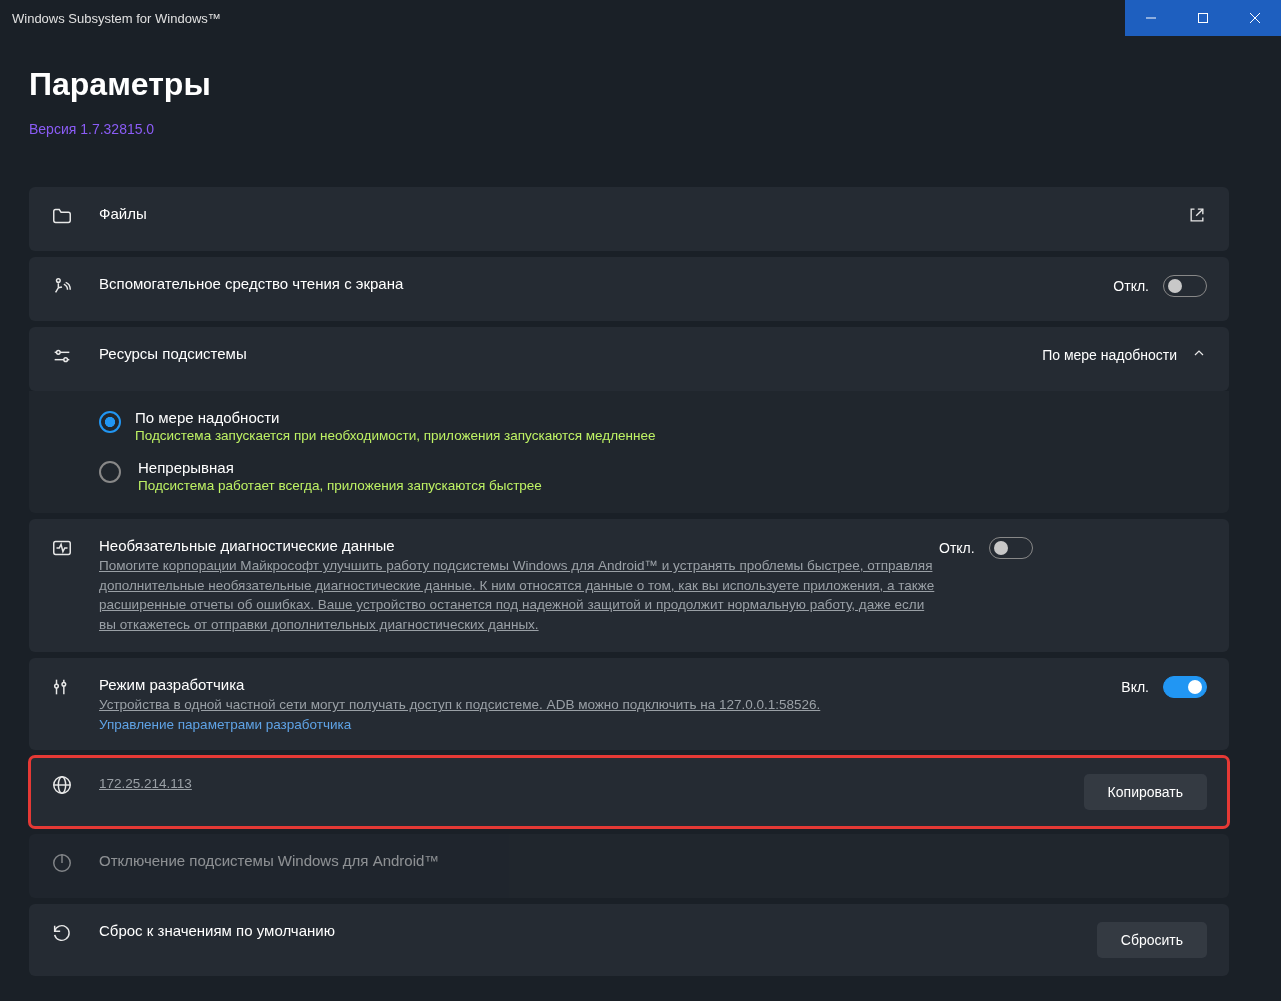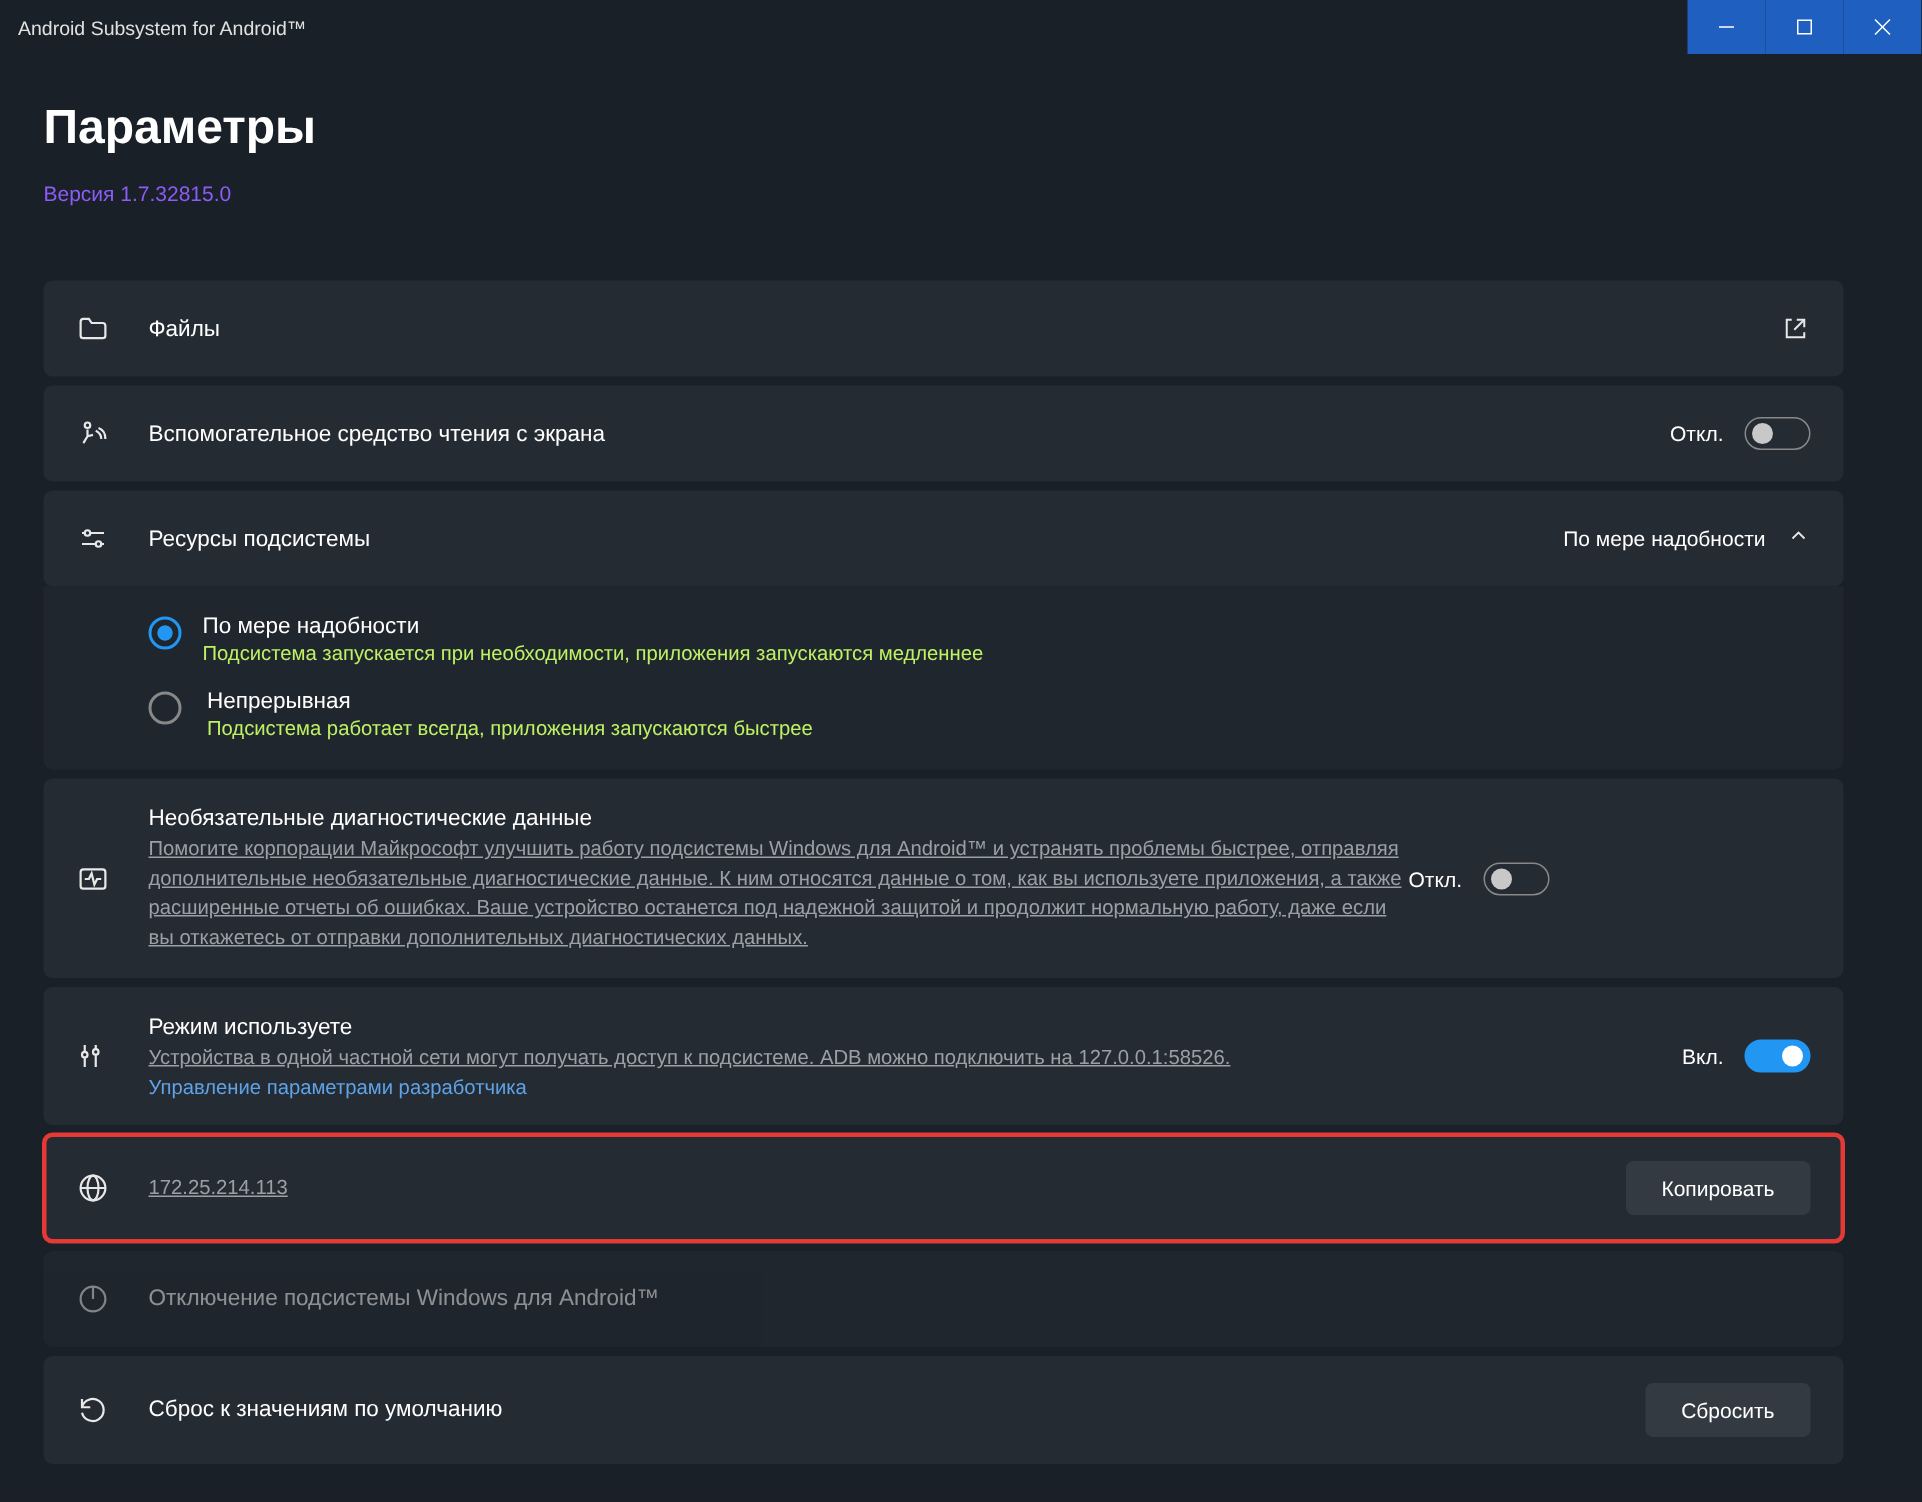--- a/index.html
+++ b/index.html
@@ -48,21 +48,21 @@
 .version {
   font-size: 14px;
   color: #8b5cf6;
   margin-bottom: 50px;
 }
 .card {
   background: #252b33;
   border-radius: 6px;
   margin-bottom: 6px;
   display: flex;
-  align-items: center;
+  align-items: flex-start;
   padding: 18px 22px;
   min-height: 64px;
 }
 .card-icon {
   flex: 0 0 48px;
   display: flex;
   align-items: center;
   justify-content: flex-start;
 }
 .card-icon svg { stroke: #e8e8e8; }
@@ -160,21 +160,21 @@
   outline: 3px solid #e53935;
   outline-offset: -2px;
 }
 .card-diag .card-body { max-width: 840px; }
 .ext-icon svg { stroke: #e8e8e8; }
 </style>
 </head>
 <body>
 
 <div class="titlebar">
-  <span class="titlebar-title">Android Subsystem for Android™</span>
+  <span class="titlebar-title">Windows Subsystem for Windows™</span>
   <div class="titlebar-buttons">
     <div class="titlebar-btn">
       <svg width="12" height="12" viewBox="0 0 12 12">
           <line x1="1" y1="6" x2="11" y2="6" stroke-width="1"></line>
         </svg>
     </div>
     <div class="titlebar-btn">
       <svg width="12" height="12" viewBox="0 0 12 12">
           <rect x="1.5" y="1.5" width="9" height="9" fill="none" stroke-width="1"></rect>
         </svg>
@@ -289,21 +289,21 @@
       <svg width="22" height="22" viewBox="0 0 24 24" fill="none" stroke-width="1.6">
           <path d="M6 4v5"></path>
           <circle cx="6" cy="11" r="2"></circle>
           <path d="M6 13v7"></path>
           <path d="M14 4v3"></path>
           <circle cx="14" cy="9" r="2"></circle>
           <path d="M14 11v9"></path>
         </svg>
     </div>
     <div class="card-body">
-      <div class="card-title">Режим используете</div>
+      <div class="card-title">Режим разработчика</div>
       <div class="card-desc">Устройства в одной частной сети могут получать доступ к подсистеме. ADB можно подключить на 127.0.0.1:58526.</div>
       <div class="card-link">Управление параметрами разработчика</div>
     </div>
     <div class="card-right">
       <span class="status-text">Вкл.</span>
       <div class="toggle on"></div>
     </div>
   </div>
 
   <div class="card highlighted">

